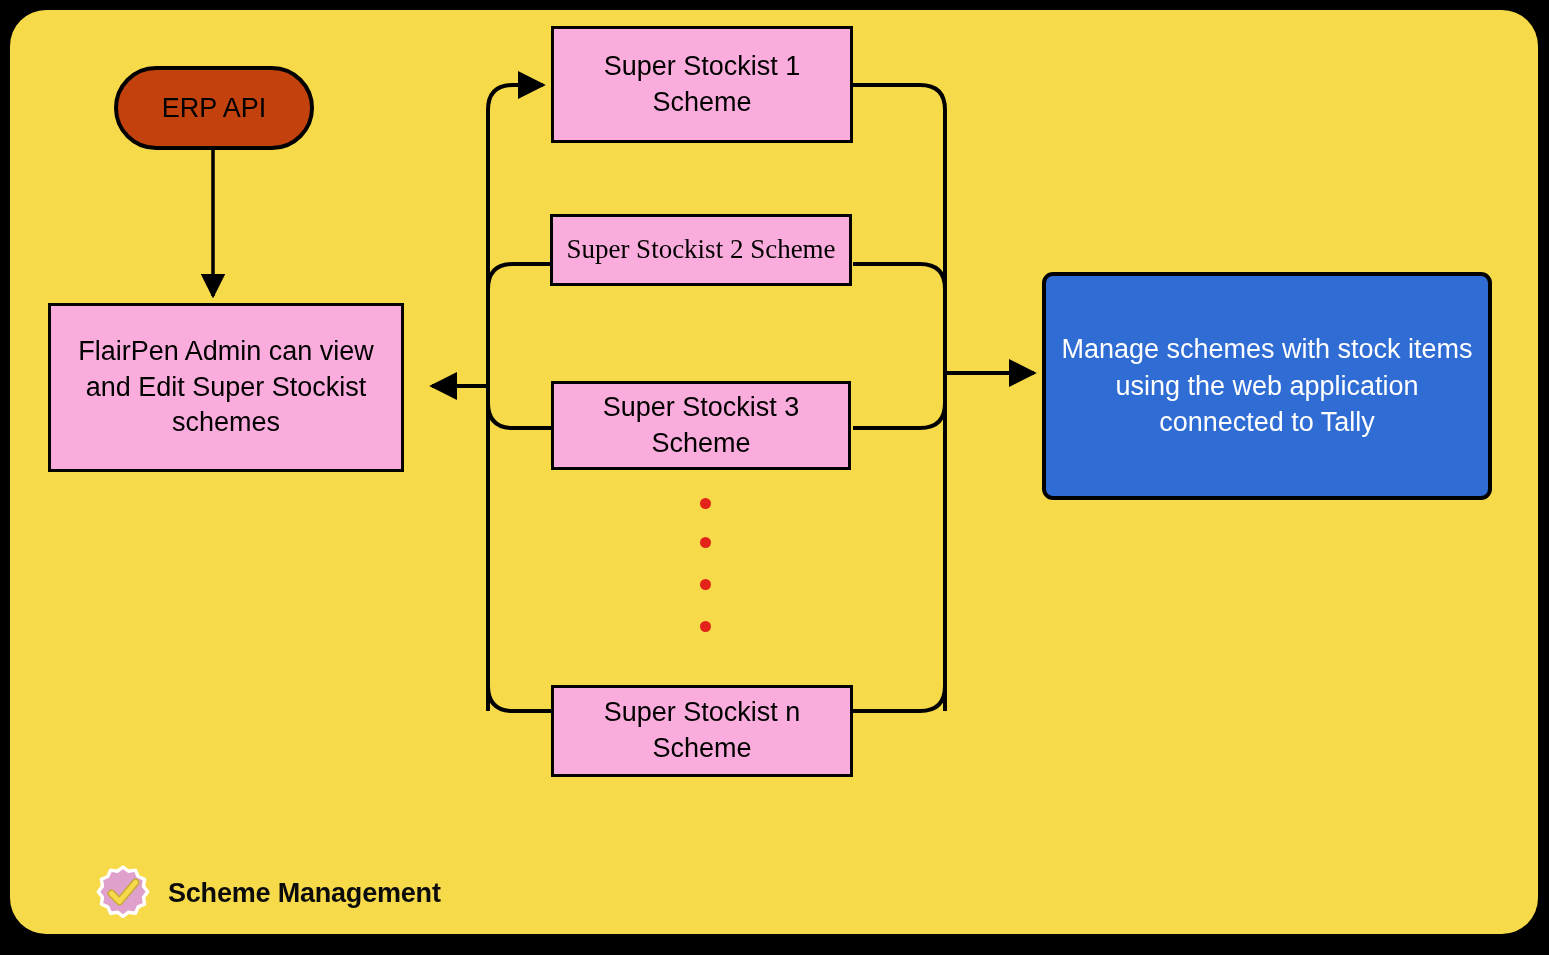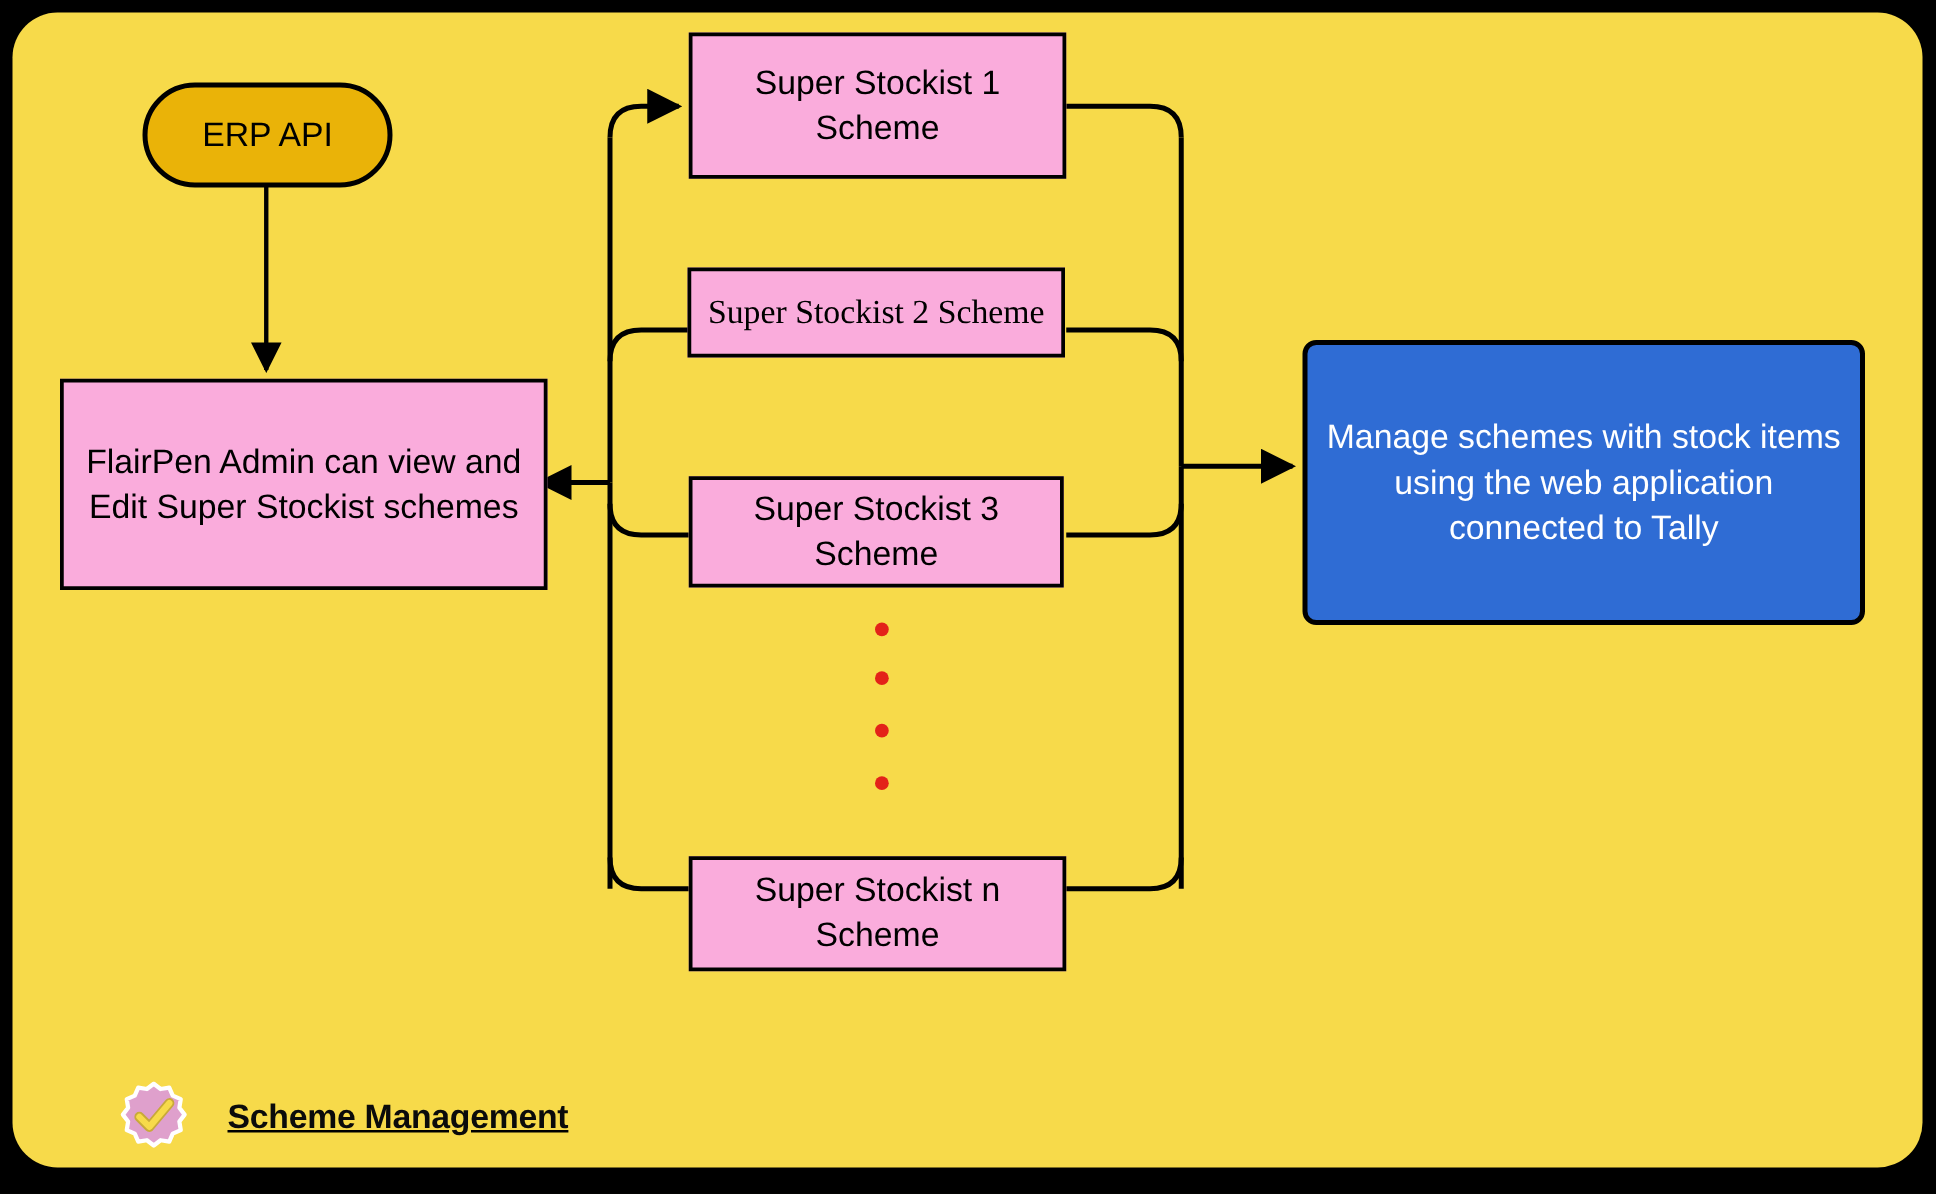--- a/index.html
+++ b/index.html
@@ -2,31 +2,31 @@
 <html><head>
 <meta charset="utf-8">
 <style>
   html,body{margin:0;padding:0;background:#000;}
   body{width:1549px;height:955px;overflow:hidden;font-family:"Liberation Sans",sans-serif;}
   #canvas{position:relative;width:1549px;height:955px;background:#000;}
   #board{position:absolute;left:10px;top:10px;width:1528px;height:924px;background:#F7DA4A;border-radius:36px;}
 
   .node{position:absolute;box-sizing:border-box;display:flex;align-items:center;justify-content:center;text-align:center;}
 
-  .pill{background:#eab308;border:4px solid #000;border-radius:999px;font-size:27px;color:#000;}
+  .pill{background:#c2410c;border:4px solid #000;border-radius:999px;font-size:27px;color:#000;}
 
   .pinkbox{background:#FAACDC;border:3px solid #000;font-size:27px;color:#000;line-height:1.32;}
 
   .bluebox{background:#2F6CD4;border:4px solid #000;border-radius:11px;color:#fff;font-size:27px;line-height:1.35;padding:0 14px;}
 
   .svgwrap{position:absolute;left:0;top:0;width:1549px;height:955px;pointer-events:none;}
 
   .dot{position:absolute;width:11px;height:11px;border-radius:50%;background:#E32219;}
 
-  #footer{position:absolute;left:85px;top:855px;display:flex;align-items:center;gap:31px;text-decoration:underline;}
+  #footer{position:absolute;left:85px;top:855px;display:flex;align-items:center;gap:17px;}
   #footer .badge{position:relative;width:56px;height:56px;}
   #footer .label{font-size:27px;font-weight:bold;color:#0b0b0b;letter-spacing:-0.2px;}
 </style>
 </head>
 <body>
 
 <div id="canvas">
   <div id="board">
 
     <svg class="svgwrap" viewBox="0 0 1549 955" style="left:-10px;top:-10px;">
@@ -62,21 +62,21 @@
 
       <path d="M 853 711 L 920 711 Q 945 711 945 686" stroke="#000" stroke-width="4" fill="none"></path>
 
       <path d="M 945 373 L 1034 373" stroke="#000" stroke-width="4" fill="none" marker-end="url(#arrow)"></path>
     </svg>
 
     <div class="node pill" style="left:104px;top:56px;width:200px;height:84px;">
       <span>ERP API</span>
     </div>
 
-    <div class="node pinkbox" style="left:38px;top:293px;width:390px;height:169px;padding:0 14px;">
+    <div class="node pinkbox" style="left:38px;top:293px;width:356px;height:169px;padding:0 14px;">
       <span>FlairPen Admin can view and Edit Super Stockist schemes</span>
     </div>
 
     <div class="node pinkbox" style="left:541px;top:16px;width:302px;height:117px;">
       <span>Super Stockist 1 Scheme</span>
     </div>
 
     <div class="node pinkbox" style="left:540px;top:204px;width:302px;height:72px;font-family:Liberation Serif, serif;">
       <span>Super Stockist 2 Scheme</span>
     </div>

